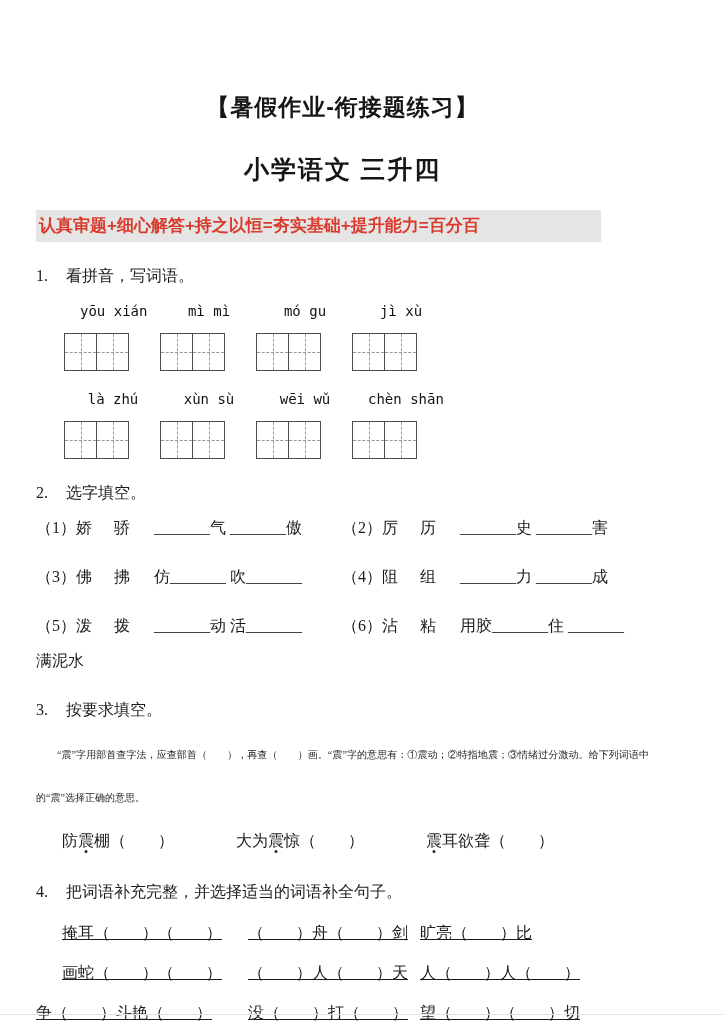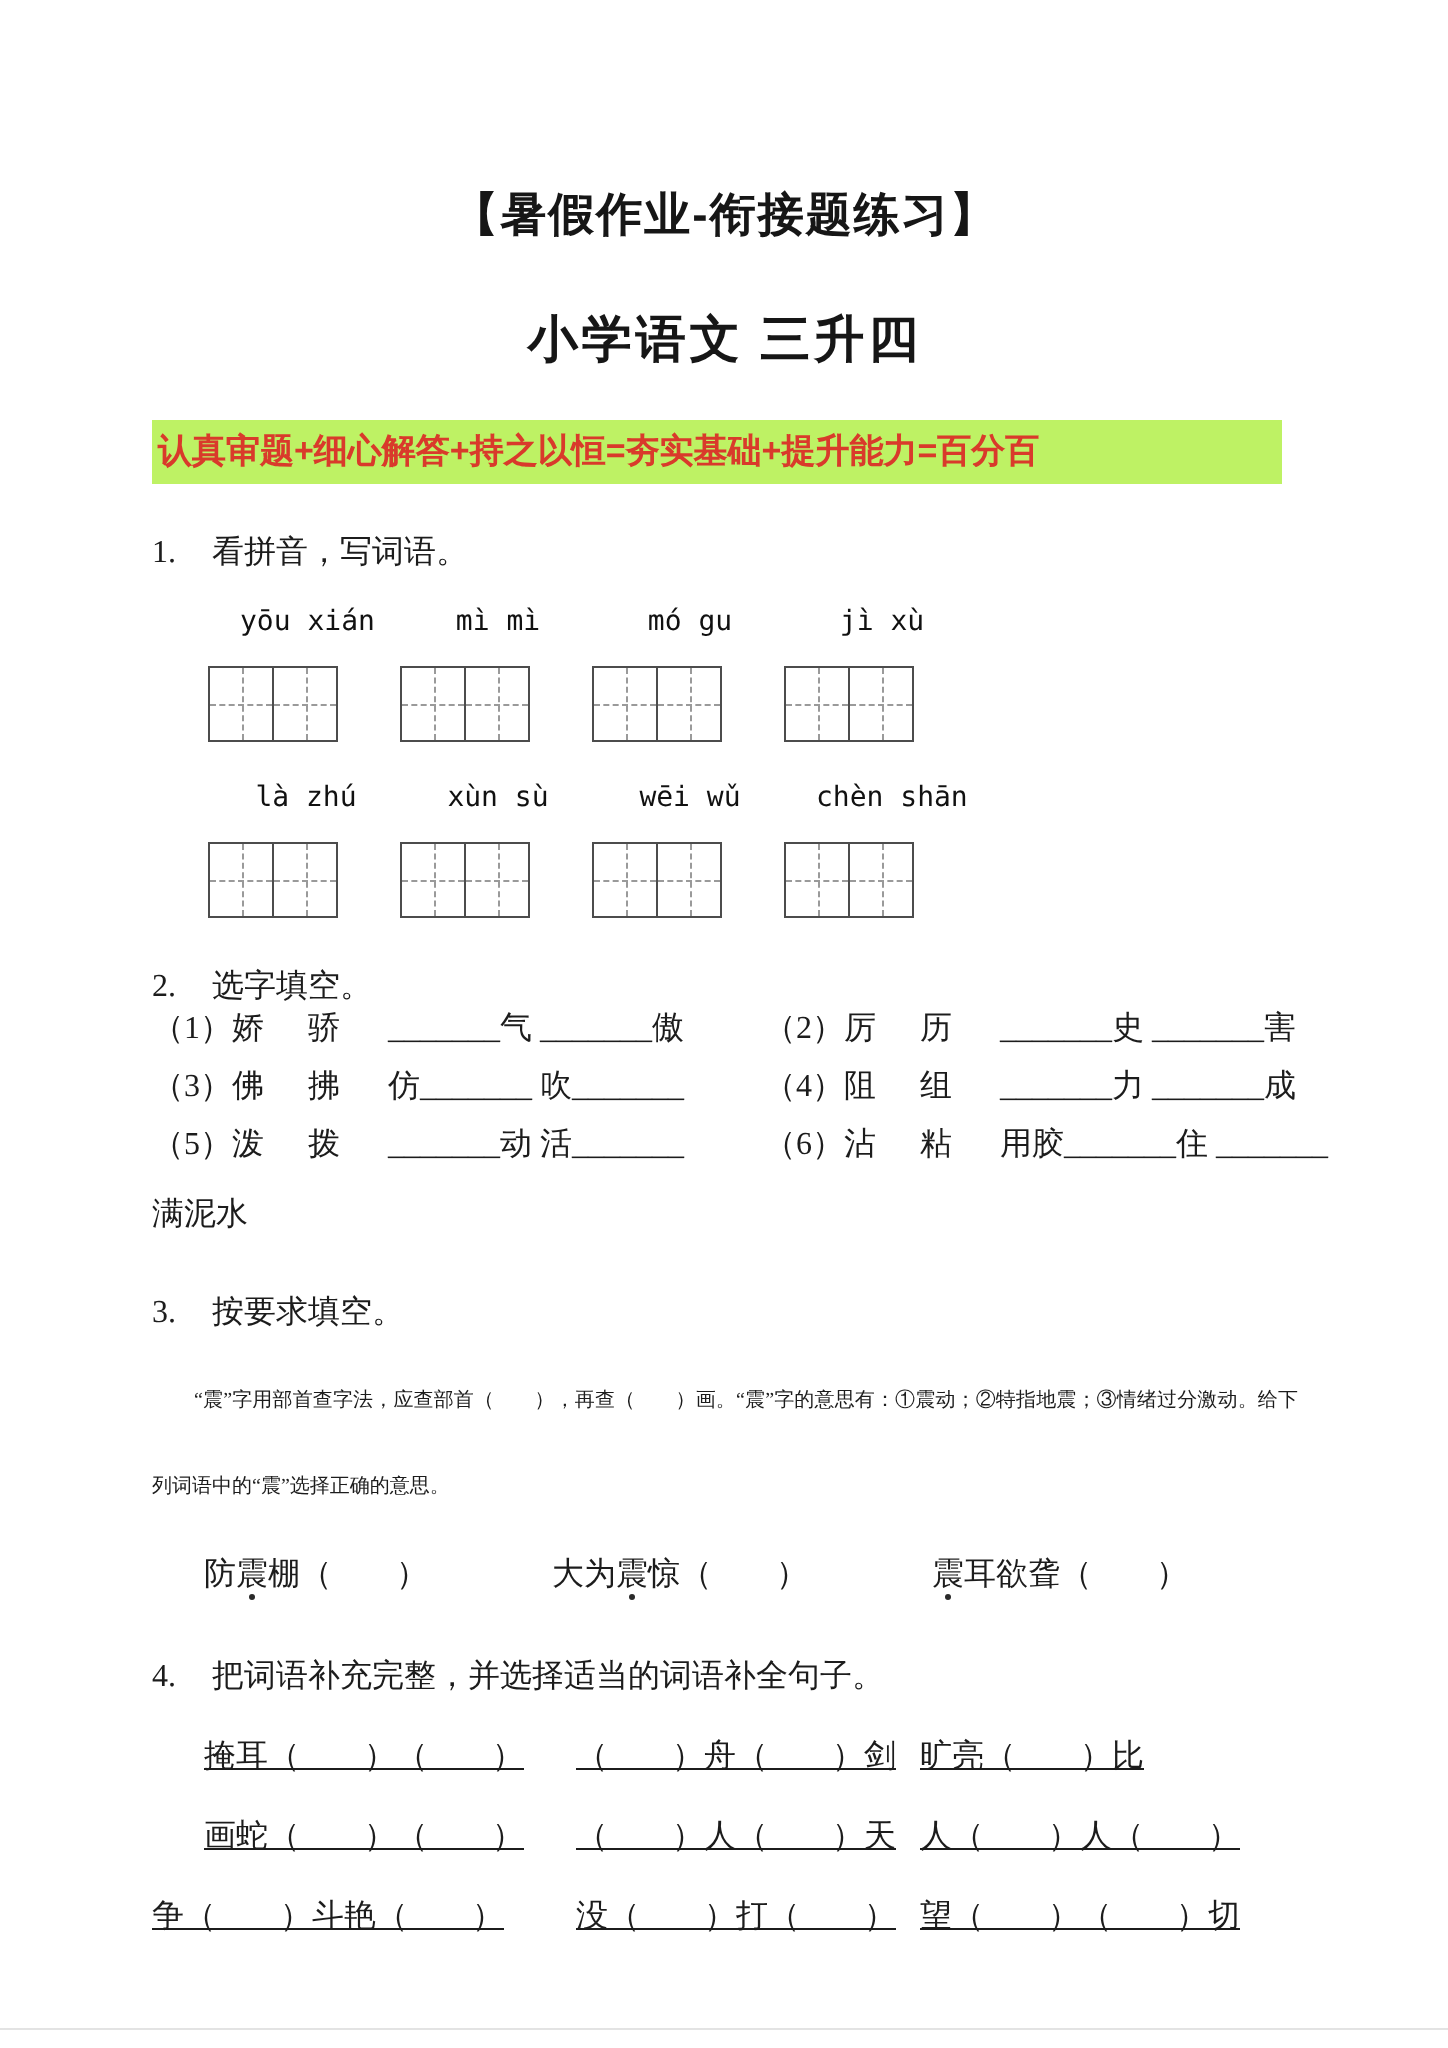--- a/index.html
+++ b/index.html
@@ -7,21 +7,21 @@
     width:724px;height:1024px;
     background:#ffffff;
     font-family:"Liberation Serif","DejaVu Serif",serif;
     color:#1c1c1c;
     position:relative;
     overflow:hidden;
   }
   .page{
     position:relative;
     width:724px;height:1024px;
-    padding:92px 75px 0 76px;
+    padding:92px 75px 0 36px;
     box-sizing:border-box;
   }
   .title{
     margin:0;
     text-align:center;
     font-family:"Liberation Sans","DejaVu Sans",sans-serif;
     font-weight:700;
     font-size:23px;
     letter-spacing:1px;
     color:#161616;
@@ -30,21 +30,21 @@
     margin:30px 0 0 0;
     text-align:center;
     font-family:Liberation Serif, serif;
     font-weight:700;
     font-size:25px;
     letter-spacing:2px;
     color:#161616;
   }
   .motto{
     margin-top:24px;
-    background:#bef264;
+    background:#e5e5e5;
     color:#d93a2b;
     font-family:"Liberation Sans","DejaVu Sans",sans-serif;
     font-weight:700;
     font-size:17px;
     padding:4px 3px 5px 3px;
     width:565px;
     box-sizing:border-box;
     white-space:nowrap;
   }
   .q-head{
@@ -87,21 +87,22 @@
     border-top:1px dashed #9a9a9a;
   }
   .tian .cell::after{
     content:"";position:absolute;top:0;bottom:0;left:50%;
     border-left:1px dashed #9a9a9a;
   }
   
   .q2-grid{
     display:grid;
     grid-template-columns:306px auto;
-    row-gap:8px;
+    margin-top:14px;
+    row-gap:28px;
     font-size:16px;
   }
   .q2-item{white-space:nowrap;}
   .q2-item .it-c2{margin-left:22px;}
   .q2-item .it-fill{margin-left:24px;}
   .carryover{margin-top:14px;font-size:16px;}
   
   .q3-para{
     margin:12px 0 0 0;
     font-size:10px;

